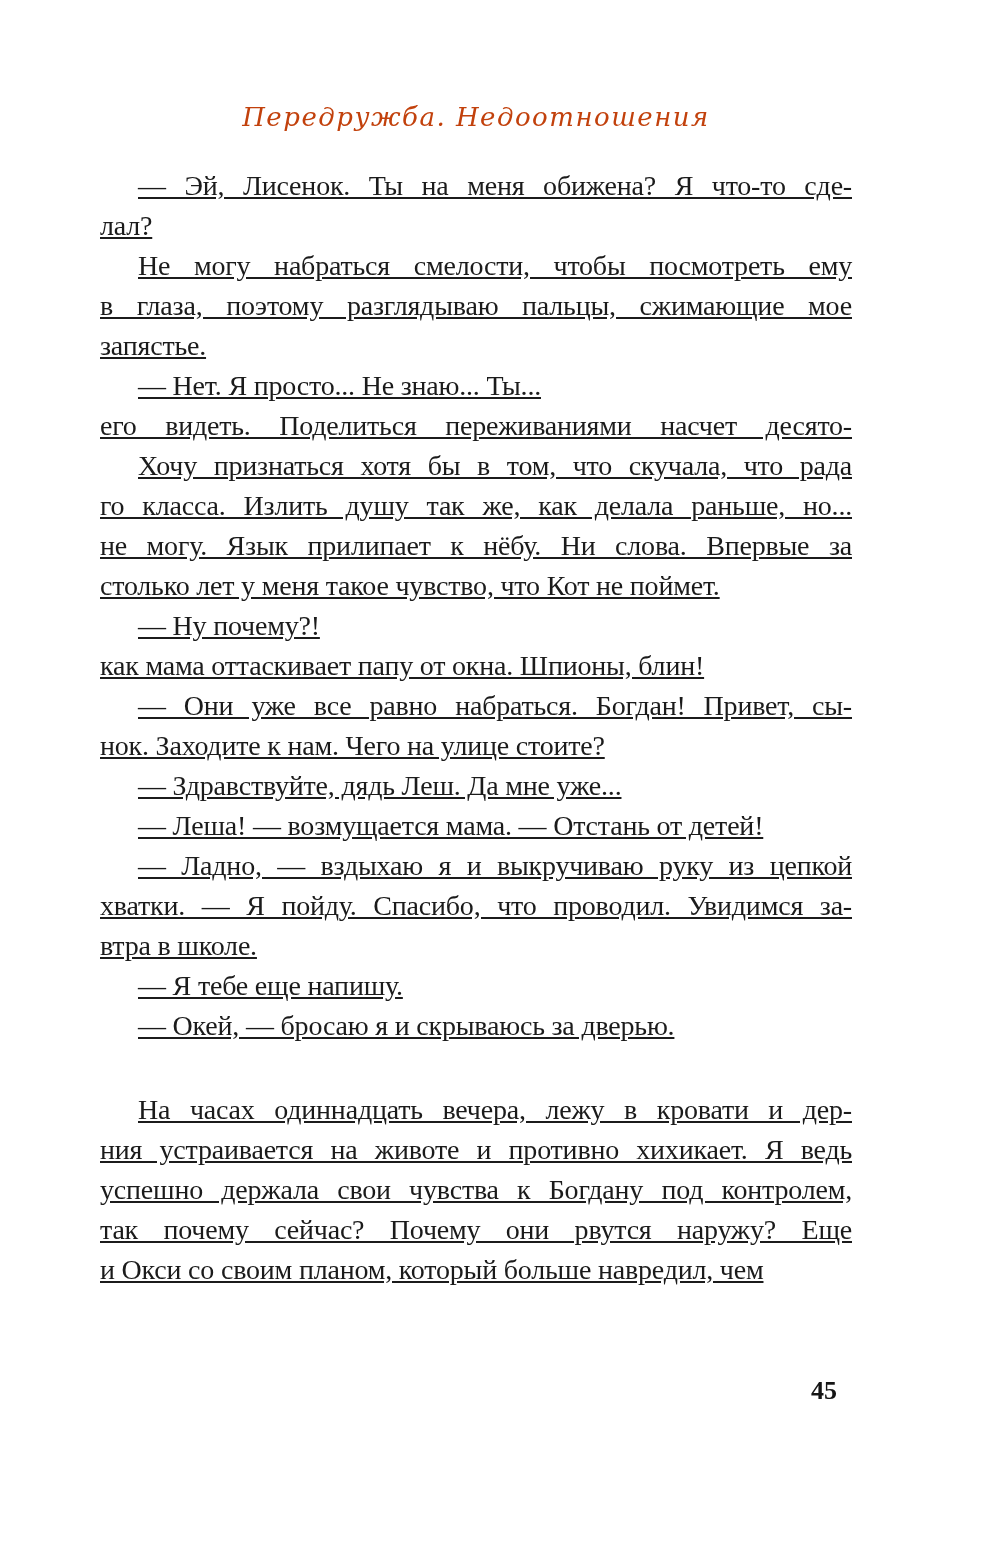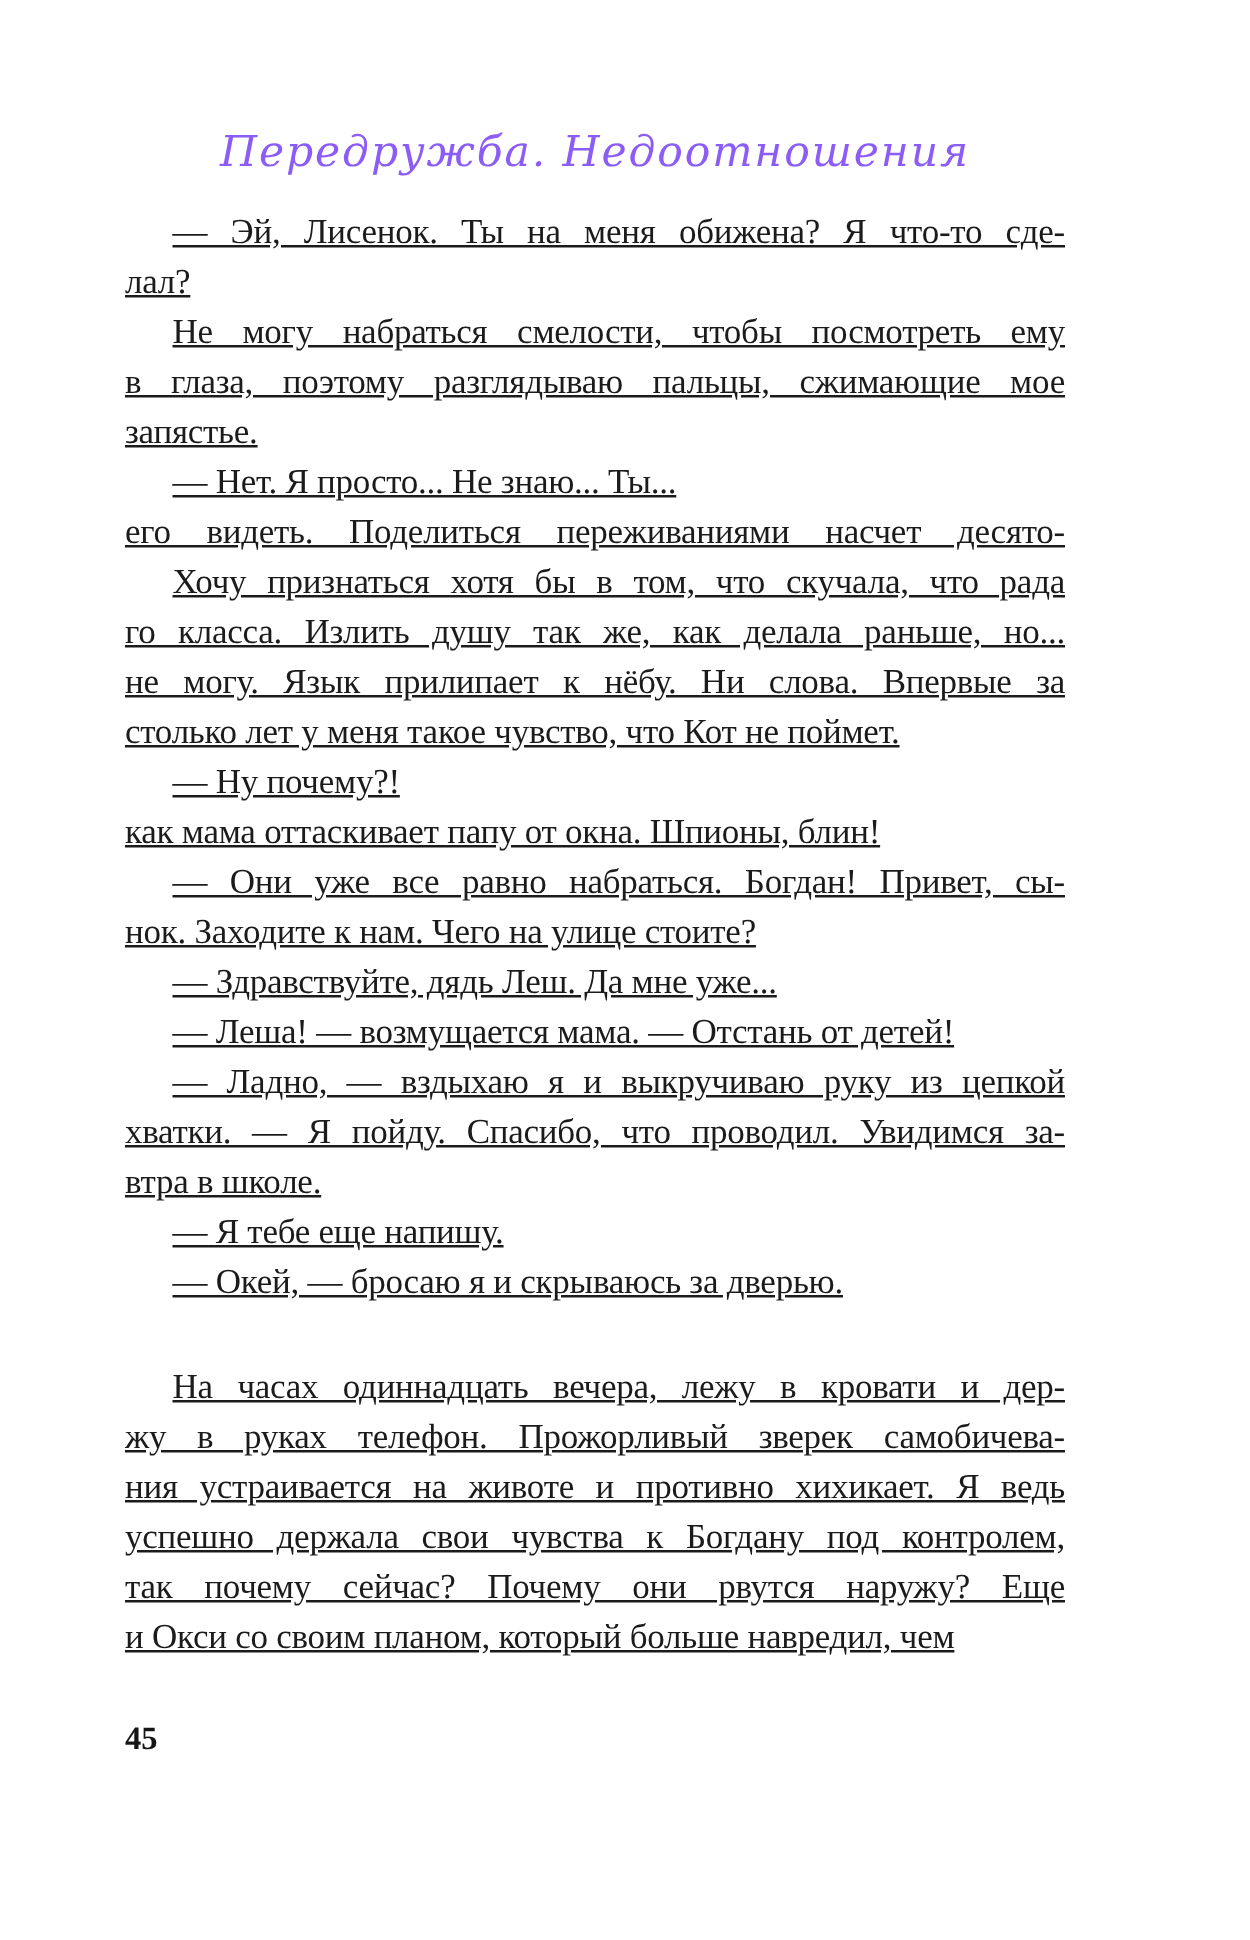--- a/index.html
+++ b/index.html
@@ -16,23 +16,23 @@
     font-family: "Liberation Serif", serif;
   }
   .running-head {
     position: absolute;
     top: 102px;
     left: 100px;
     width: 752px;
     text-align: center;
     font-family: "DejaVu Serif", serif;
     font-style: italic;
-    font-size: 34px;
+    font-size: 26px;
     letter-spacing: 1.5px;
-    color: #8b5cf6;
+    color: #c2410c;
     white-space: nowrap;
   }
   .text-block {
     position: absolute;
     top: 166px;
     left: 100px;
     width: 752px;
     font-size: 28px;
     line-height: 40px;
     color: #1b1b1b;
@@ -53,21 +53,21 @@
     text-indent: 38px;
   }
   .line.last {
     text-align-last: left;
   }
   .page-number {
     position: absolute;
     top: 1376px;
     left: 100px;
     width: 737px;
-    text-align: left;
+    text-align: right;
     font-size: 26px;
     font-weight: bold;
     color: #151515;
   }
 </style>
 </head>
 <body>
 
 <div class="page" style="background: rgb(255, 255, 255);">
   <div class="running-head">Передружба. Недоотношения</div>
@@ -114,21 +114,20 @@
         <div class="line last">втра в школе.</div>
       </div>
       <div class="para">
         <div class="line first last">— Я тебе еще напишу.</div>
       </div>
       <div class="para">
         <div class="line first last">— Окей, — бросаю я и скрываюсь за дверью.</div>
       </div>
       <div class="para section-break">
         <div class="line first">На часах одиннадцать вечера, лежу в кровати и дер-</div>
-        <div class="line">жу в руках телефон. Прожорливый зверек самобичева-</div>
         <div class="line">ния устраивается на животе и противно хихикает. Я ведь</div>
         <div class="line">успешно держала свои чувства к Богдану под контролем,</div>
         <div class="line">так почему сейчас? Почему они рвутся наружу? Еще</div>
         <div class="line last">и Окси со своим планом, который больше навредил, чем</div>
       </div>
     </div>
 
   <div class="page-number">45</div>
 </div>
 

